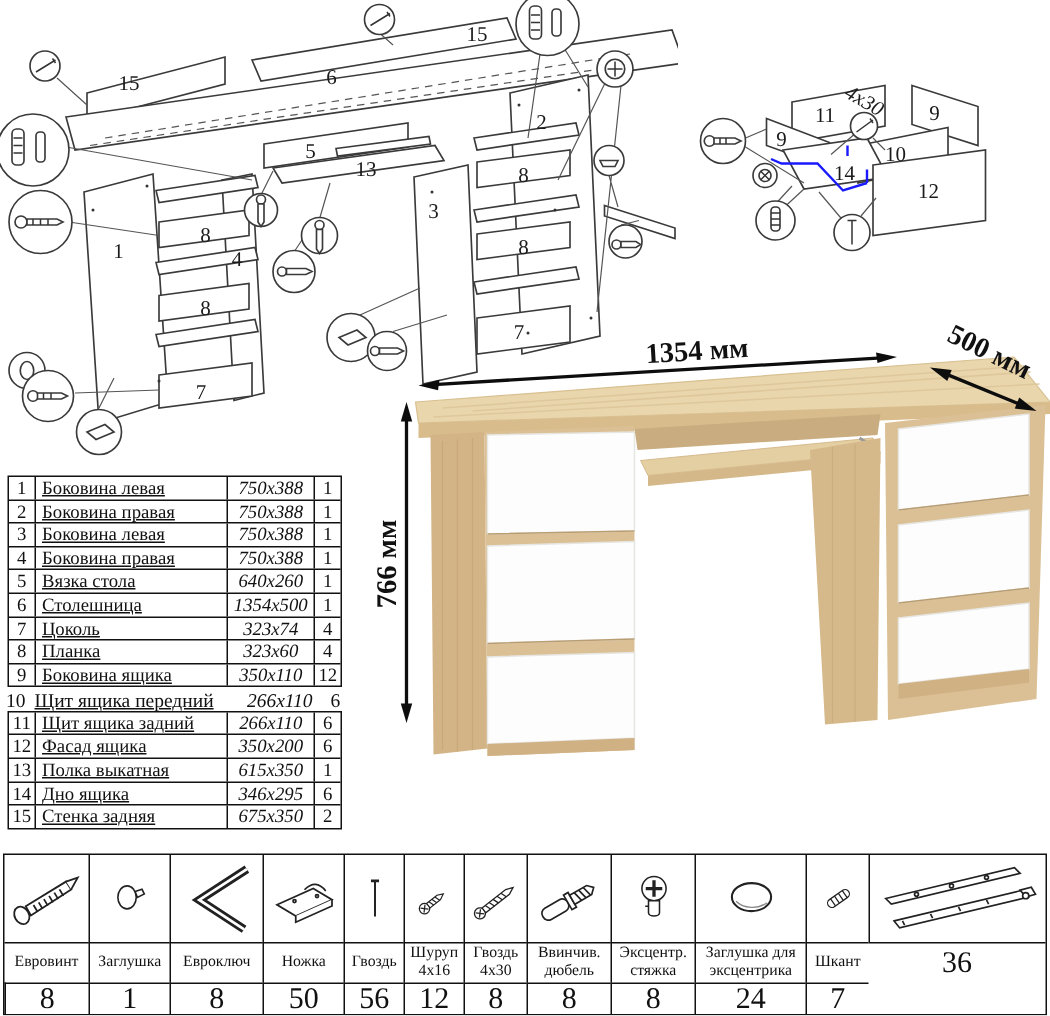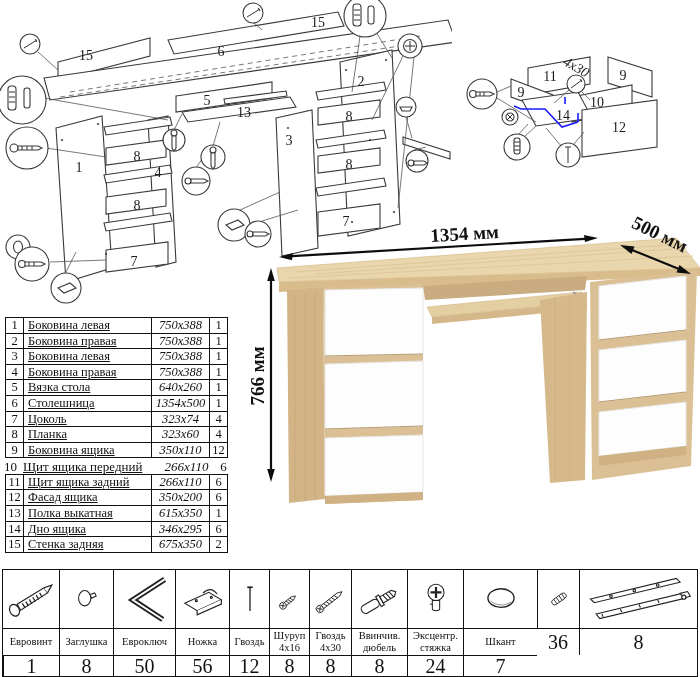--- a/index.html
+++ b/index.html
@@ -482,20 +482,21 @@
 
     <div class="hw-cell hw-name c0">Евровинт</div>
     <div class="hw-cell hw-name">Заглушка</div>
     <div class="hw-cell hw-name">Евроключ</div>
     <div class="hw-cell hw-name">Ножка</div>
     <div class="hw-cell hw-name">Гвоздь</div>
     <div class="hw-cell hw-name">Шуруп 4x16</div>
     <div class="hw-cell hw-name">Гвоздь 4x30</div>
     <div class="hw-cell hw-name">Ввинчив. дюбель</div>
     <div class="hw-cell hw-name">Эксцентр. стяжка</div>
+    <div class="hw-cell hw-name">Заглушка для эксцентрика</div>
     <div class="hw-cell hw-name">Шкант</div>
 
     <div class="hw-cell hw-qty c0">36</div>
     <div class="hw-cell hw-qty">8</div>
     <div class="hw-cell hw-qty">1</div>
     <div class="hw-cell hw-qty">8</div>
     <div class="hw-cell hw-qty">50</div>
     <div class="hw-cell hw-qty">56</div>
     <div class="hw-cell hw-qty">12</div>
     <div class="hw-cell hw-qty">8</div>

